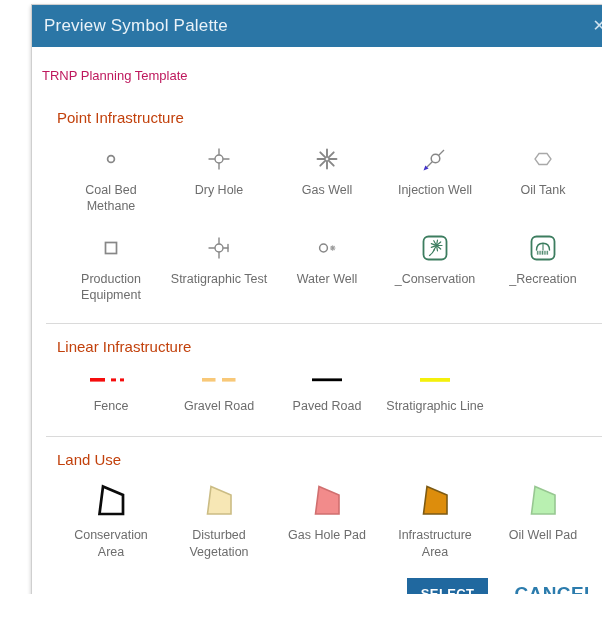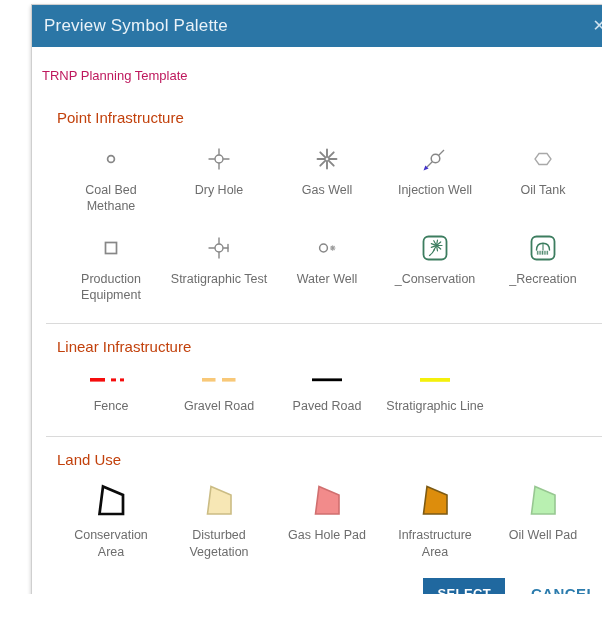--- a/index.html
+++ b/index.html
@@ -23,21 +23,21 @@
   hr.divider{border:none;border-top:1px solid #dadada;margin:20px 14px 0 14px;}
   hr.divider2{border:none;border-top:1px solid #dadada;margin:22px 14px 0 14px;}
   .g{stroke:#878787;fill:none;}
   .g-light{stroke:#a8a8a8;fill:none;}
   .green{stroke:#3c7d5f;fill:none;}
   
   .footer{position:absolute;right:20px;bottom:26px;display:flex;align-items:center;}
   .btn-select{background:#20689f;color:#fff;border:none;font-family:"Liberation Sans",sans-serif;
               font-size:13px;font-weight:600;letter-spacing:.4px;padding:8px 14px;cursor:pointer;}
   .btn-cancel{background:none;border:none;color:#2c7cad;font-family:"Liberation Sans",sans-serif;
-              font-size:15px;font-weight:600;letter-spacing:.4px;margin-left:20px;cursor:pointer;}
+              font-size:19px;font-weight:600;letter-spacing:.4px;margin-left:20px;cursor:pointer;}
 </style>
 </head>
 <body>
 
 <div class="stage">
  <div class="dialog">
 
   <div class="hdr">
     <span class="hdr-title">Preview Symbol Palette</span>
     <span class="hdr-close">✕</span>

